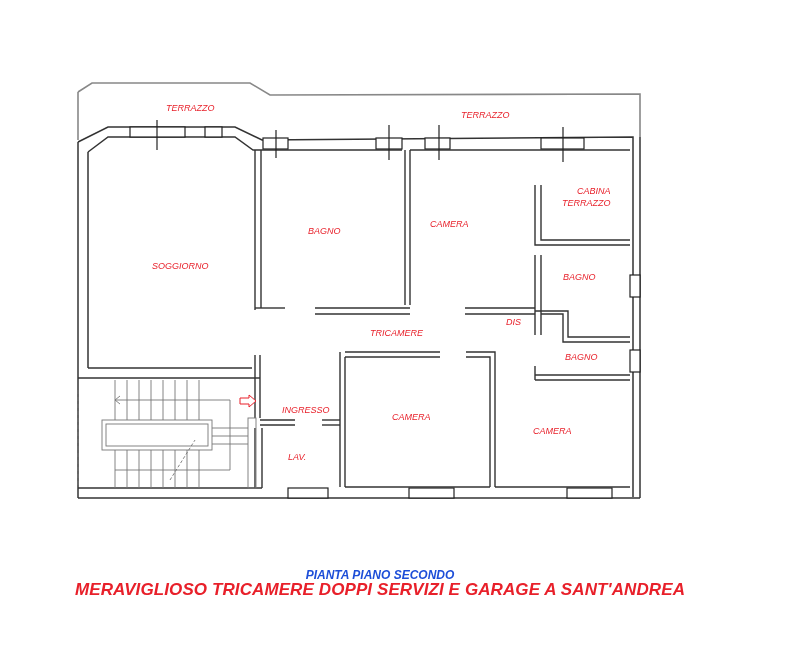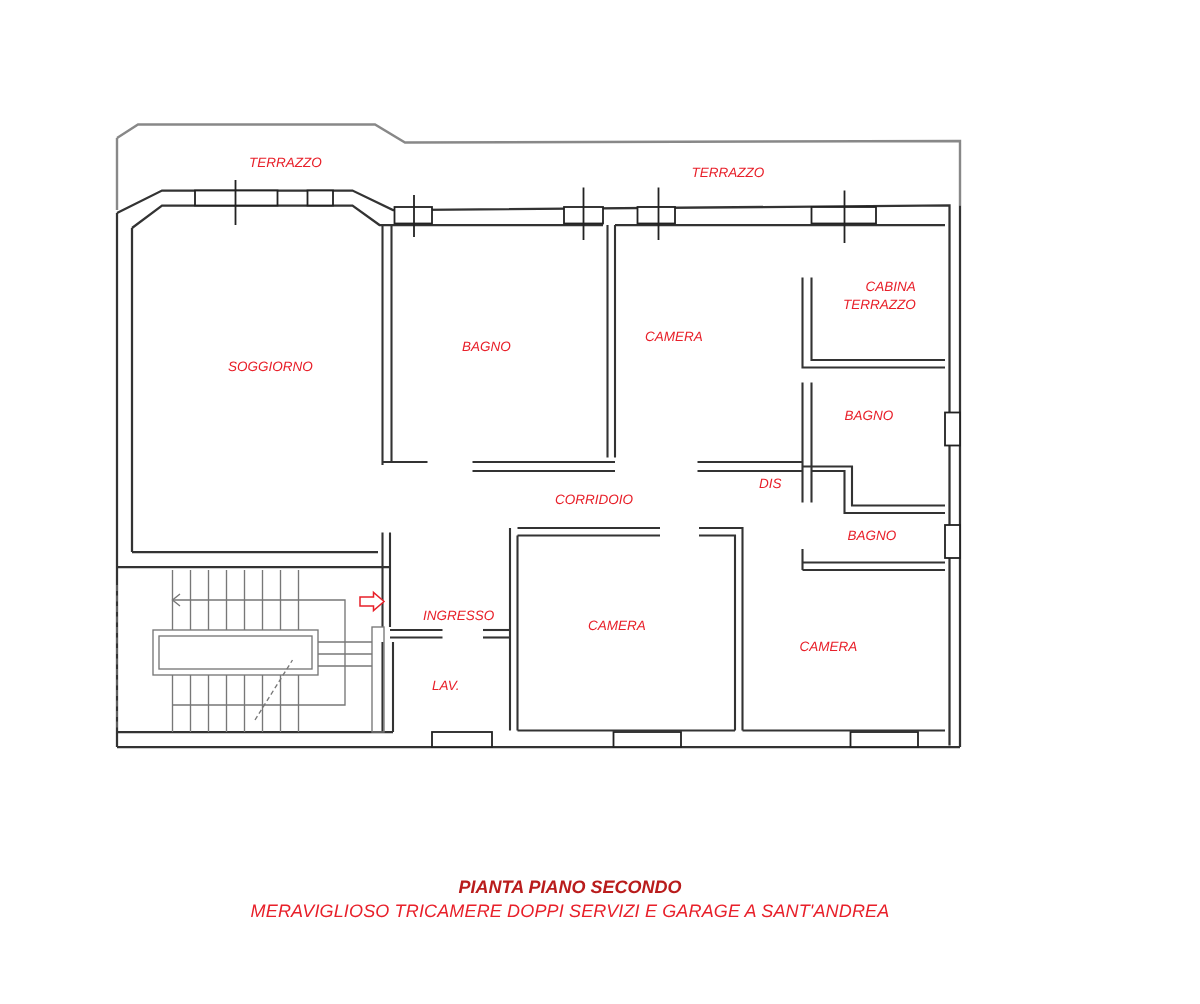--- a/index.html
+++ b/index.html
@@ -1,21 +1,21 @@
 <!DOCTYPE html>
 <html><head>
 <meta charset="utf-8">
 <style>
   html, body { margin: 0; padding: 0; background: #ffffff; }
   body { width: 800px; height: 669px; position: relative; overflow: hidden; font-family: "Liberation Sans", sans-serif; }
   #plan { position: absolute; left: 0; top: 0; width: 800px; height: 669px; }
   .room-label { position: absolute; color: #e8202a; font-style: italic; font-size: 9px; font-family: "Liberation Sans", sans-serif; white-space: nowrap; line-height: 12px; text-align: center; }
   .caption { position: absolute; left: 0; width: 760px; text-align: center; font-style: italic; font-weight: bold; font-family: "Liberation Sans", sans-serif; }
-  #plan-title { top: 584px; font-size: 12px; color: #b91c1c; }
-  #plan-subtitle { top: 600px; font-size: 12px; color: #e8202a; font-weight: normal; letter-spacing: 0.1px; }
+  #plan-title { top: 568px; font-size: 12px; color: #1d4ed8; }
+  #plan-subtitle { top: 580px; font-size: 17px; color: #e8202a; font-weight: bold; letter-spacing: 0.1px; }
 </style>
 </head>
 <body>
 
 <svg id="plan" viewBox="0 0 800 669" xmlns="http://www.w3.org/2000/svg">
   <g fill="none" stroke="#4a4a4a" stroke-width="1.2">
 
     <path d="M78,92 L92,83 L250,83 L270,95 L640,94 L640,137" stroke="#888" stroke-width="1.6"></path>
     <path d="M78,92 L78,140" stroke="#888" stroke-width="1.6"></path>
 
@@ -133,29 +133,29 @@
       <path d="M78,390 L78,488" stroke-dasharray="4,3"></path>
       <rect x="248" y="418" width="8" height="70"></rect>
     </g>
 
     <path d="M240,398 L249,398 L249,395 L256,401 L249,407 L249,404 L240,404 Z" stroke="#e8202a" stroke-width="1" fill="#fff"></path>
   </g>
 </svg>
 
 <div class="room-label" style="left:166px; top:102px;">TERRAZZO</div>
 <div class="room-label" style="left:461px; top:109px;">TERRAZZO</div>
-<div class="room-label" style="left:152px; top:238px;">SOGGIORNO</div>
+<div class="room-label" style="left:152px; top:260px;">SOGGIORNO</div>
 <div class="room-label" style="left:308px; top:225px;">BAGNO</div>
 <div class="room-label" style="left:430px; top:218px;">CAMERA</div>
 <div class="room-label" style="left:562px; top:185px; text-align:right;">
   <div>CABINA</div>
   <div>TERRAZZO</div>
 </div>
 <div class="room-label" style="left:563px; top:271px;">BAGNO</div>
-<div class="room-label" style="left:370px; top:327px;">CORRIDOIO</div>
+<div class="room-label" style="left:370px; top:327px;">TRICAMERE</div>
 <div class="room-label" style="left:506px; top:316px;">DIS</div>
 <div class="room-label" style="left:565px; top:351px;">BAGNO</div>
 <div class="room-label" style="left:282px; top:404px;">INGRESSO</div>
 <div class="room-label" style="left:288px; top:451px;">LAV.</div>
 <div class="room-label" style="left:392px; top:411px;">CAMERA</div>
 <div class="room-label" style="left:533px; top:425px;">CAMERA</div>
 
 <div class="caption" id="plan-title">PIANTA PIANO SECONDO</div>
 <div class="caption" id="plan-subtitle">MERAVIGLIOSO TRICAMERE DOPPI SERVIZI E GARAGE A SANT'ANDREA</div>
 

